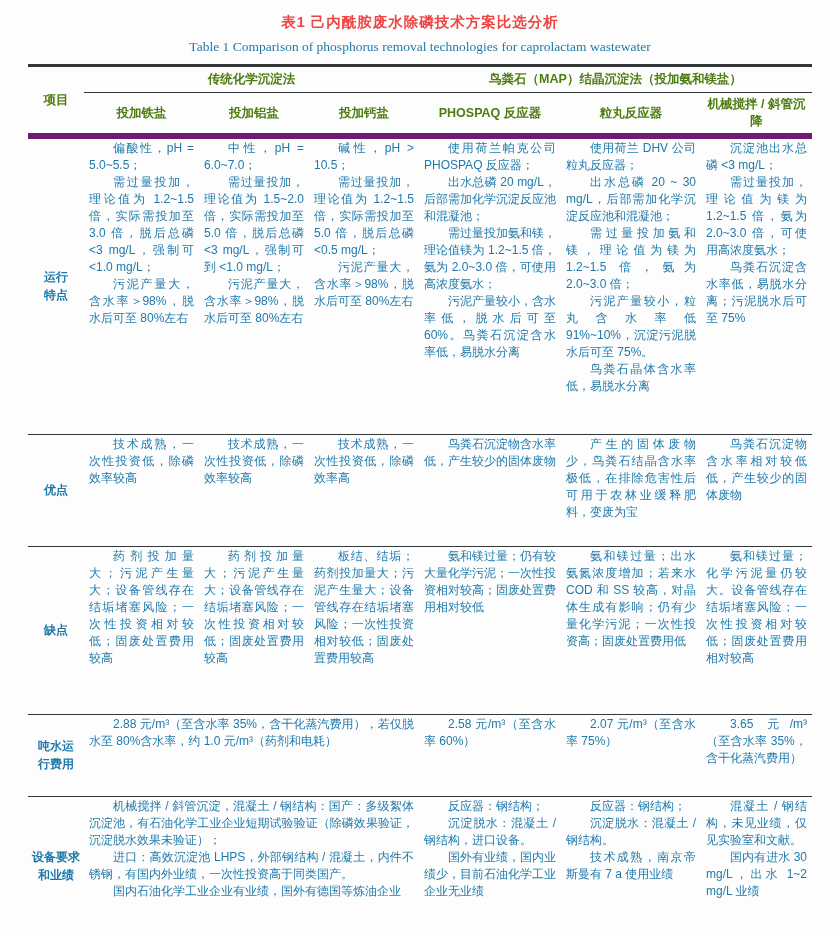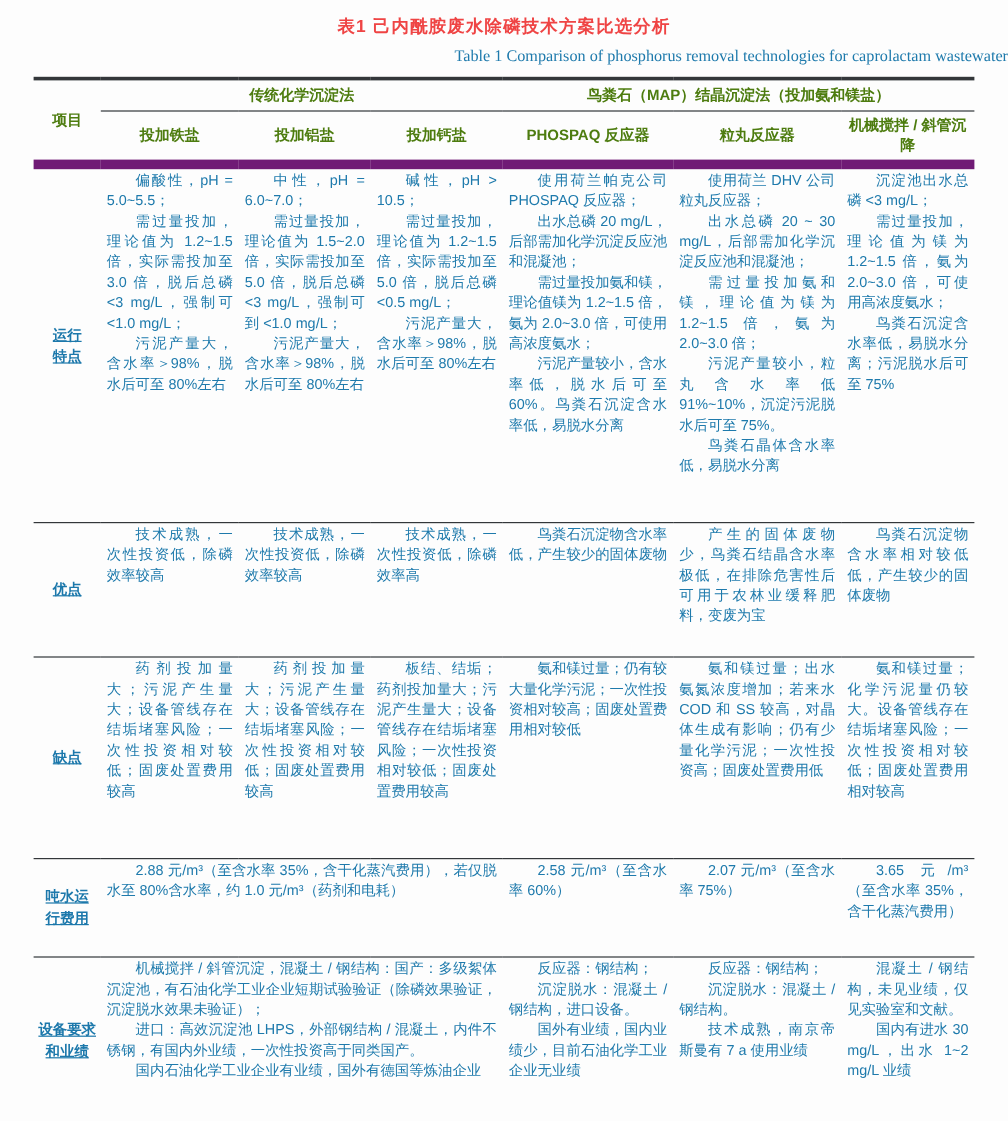--- a/index.html
+++ b/index.html
@@ -6,46 +6,46 @@
   body {
     width:840px; height:934px; background:#fdfdfd;
     font-family:"Liberation Sans","DejaVu Sans",sans-serif;
     color:#1e7aac; overflow:hidden;
   }
   .caption-zh {
     text-align:center; font-size:14.5px; font-weight:bold;
     padding-top:13px; letter-spacing:1px; color:#ef4444;
   }
   .caption-en {
-    text-align:right; font-size:13.5px; margin-top:7px;
+    text-align:center; font-size:13.5px; margin-top:7px;
     font-family:"Liberation Serif","DejaVu Serif",serif; color:#1e7aac;
   }
   table.cmp {
     border-collapse:collapse; table-layout:fixed;
     width:784px; margin:9px 0 0 28px;
     border-top:3px solid #33373a; border-bottom:3px solid #33373a;
   }
   col.c-item { width:56px; }
   col.c-fe { width:115px; }  col.c-al { width:110px; } col.c-ca { width:110px; }
   col.c-ph { width:142px; }  col.c-gr { width:140px; } col.c-mx { width:111px; }
   th, td { vertical-align:top; padding:0 5px; font-weight:normal; }
   thead th {
     vertical-align:middle; font-weight:bold; font-size:12.5px;
     text-align:center; padding:3px 2px; color:#4d7c0f;
   }
   tr.h1 { height:27px; }
   tr.h2 { height:30px;margin-top:20px; }
   th.spanner { border-bottom:1.2px solid #33373a; }
-  th.corner, tr.h2 th { border-bottom:8px solid #701a75; }
+  th.corner, tr.h2 th { border-bottom:6px solid #701a75; }
   tbody tr { border-bottom:1.8px solid #33373a; }
   td.rowlabel {
     vertical-align:middle; text-align:center; font-weight:bold;
     font-size:12px; color:#1c78ab; padding:0 2px;
   }
-  td.rowlabel p { margin:0; text-indent:0; line-height:18px;text-decoration:underline; }
+  td.rowlabel p { margin:0; text-indent:0; line-height:18px; }
   td.cell { font-size:12px; line-height:17px; padding-top:1px; }
   td.cell p { margin:0; text-indent:2em; text-align:justify; }
   tr.r-op { height:298px; }
   tr.r-adv { height:112px; }
   tr.r-dis { height:168px; }
   tr.r-cost { height:82px; }
   tr.r-eq { height:140px; }
 </style>
 </head>
 <body>

